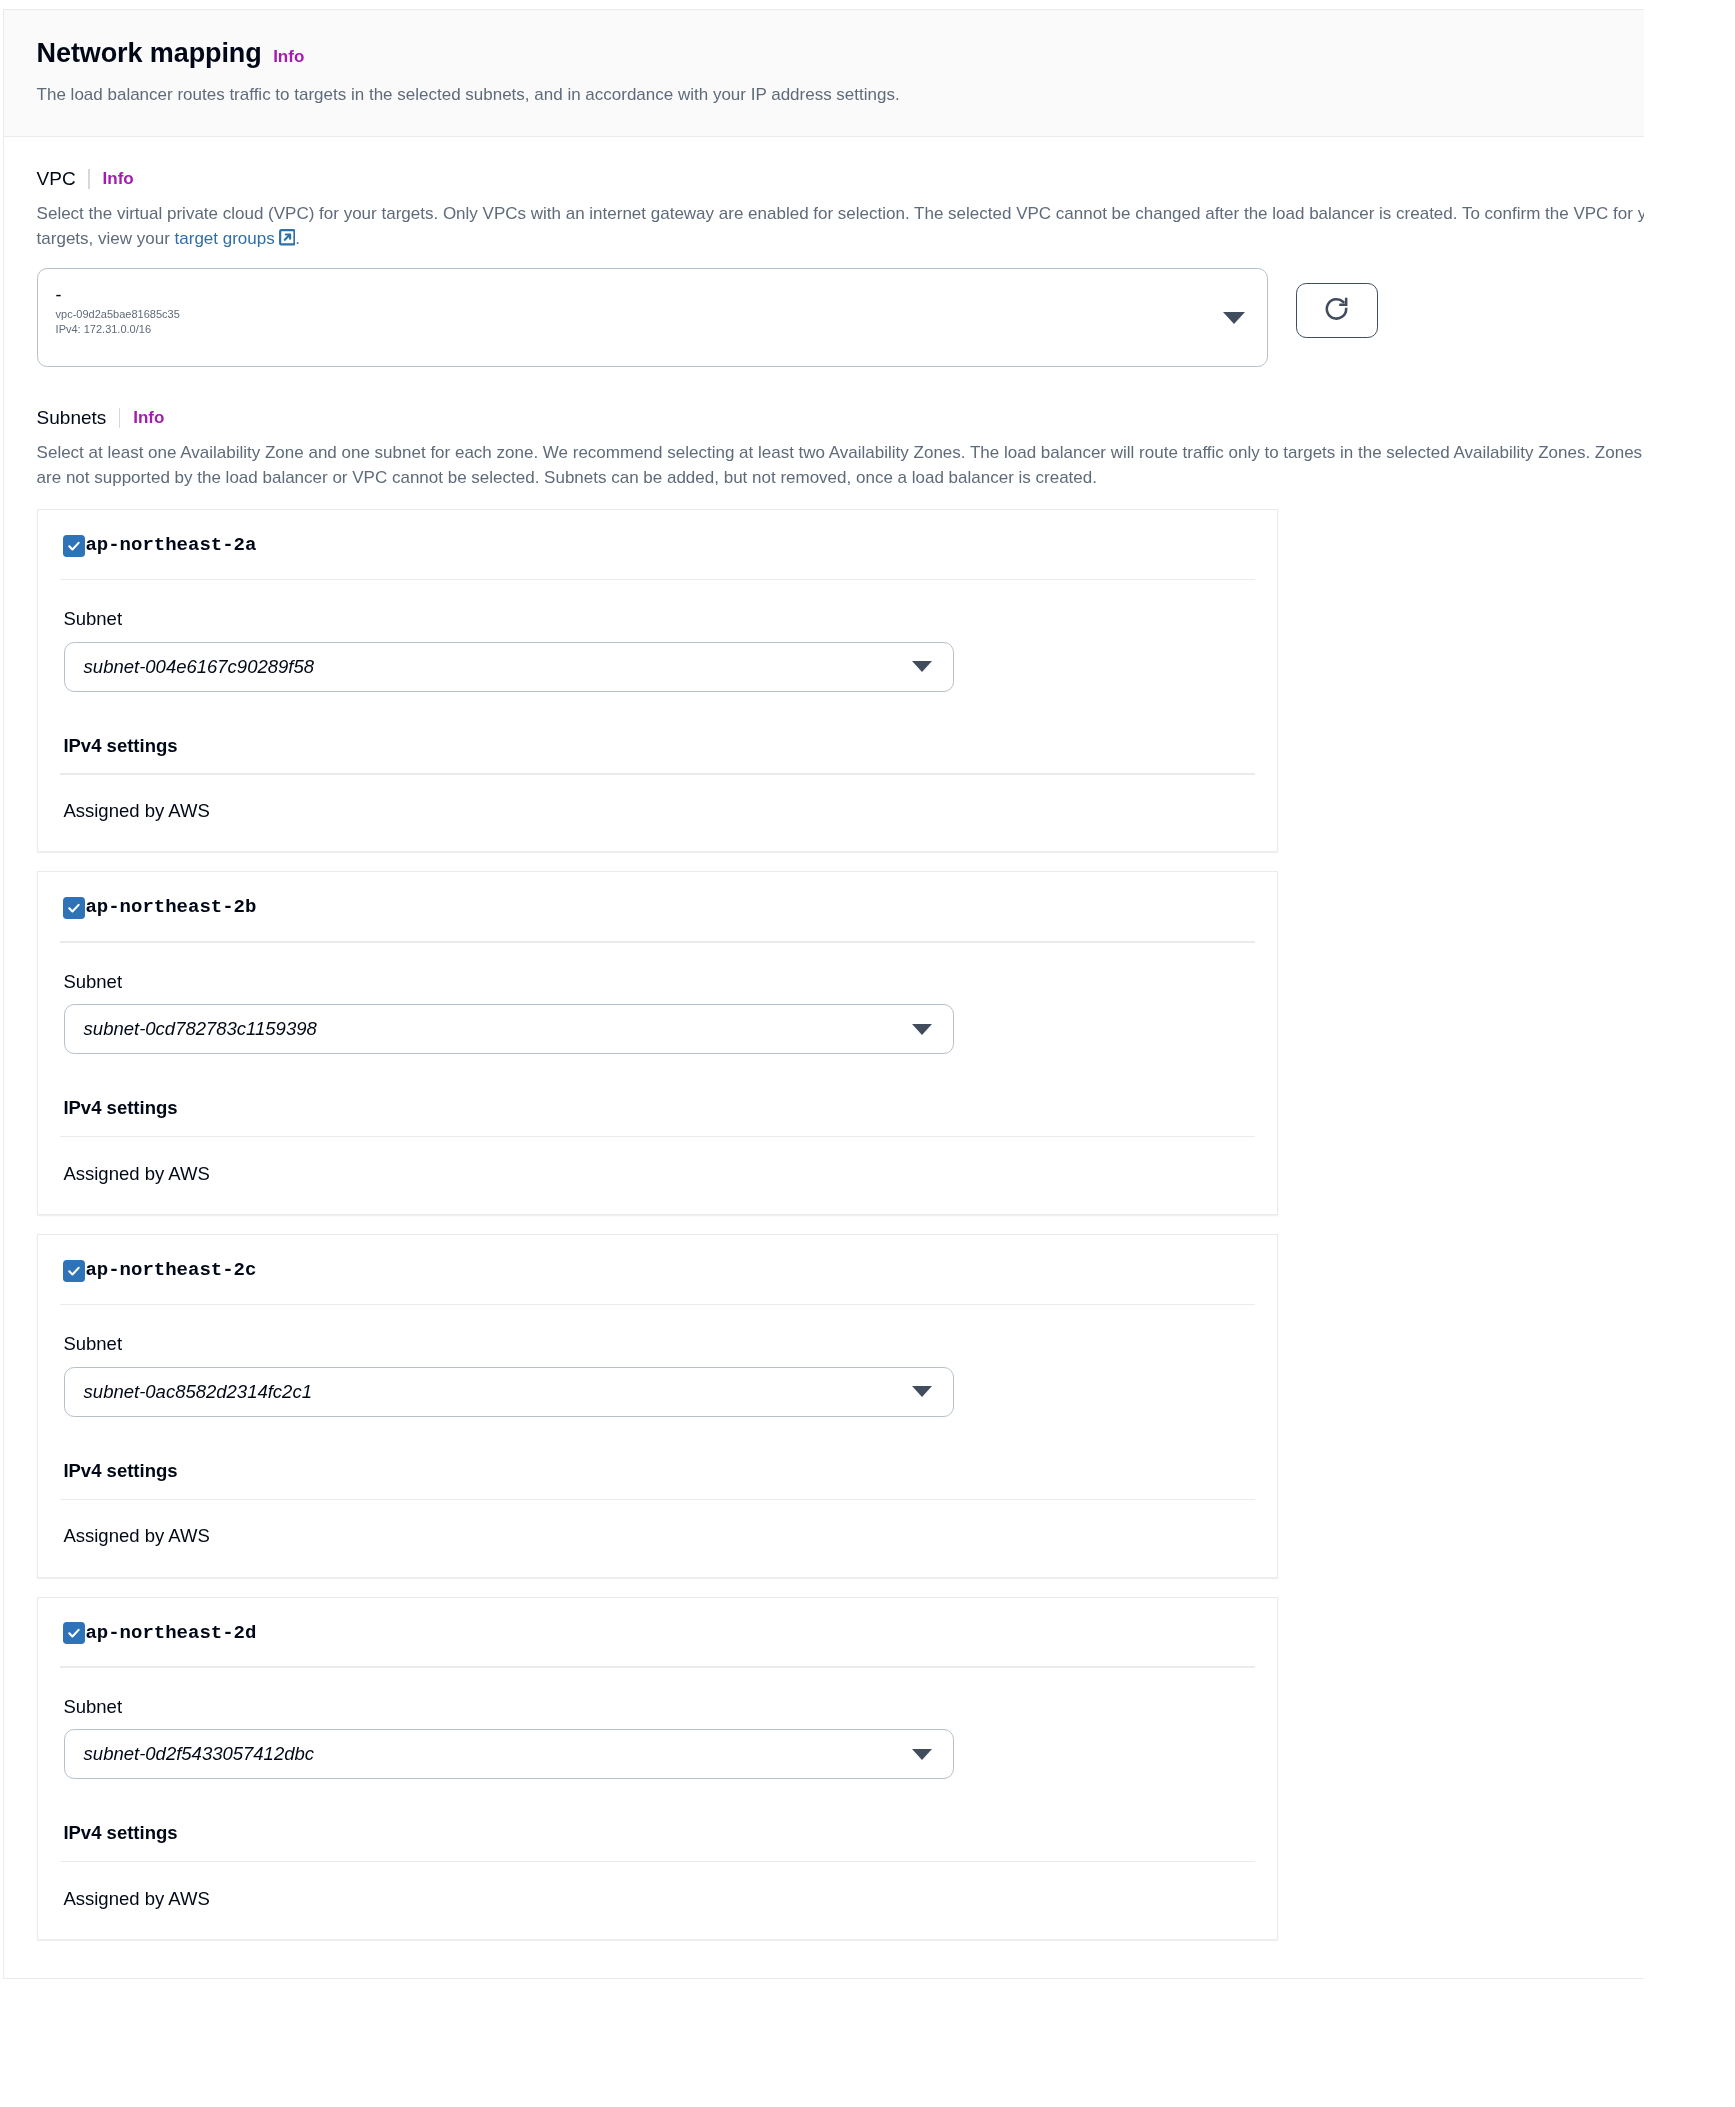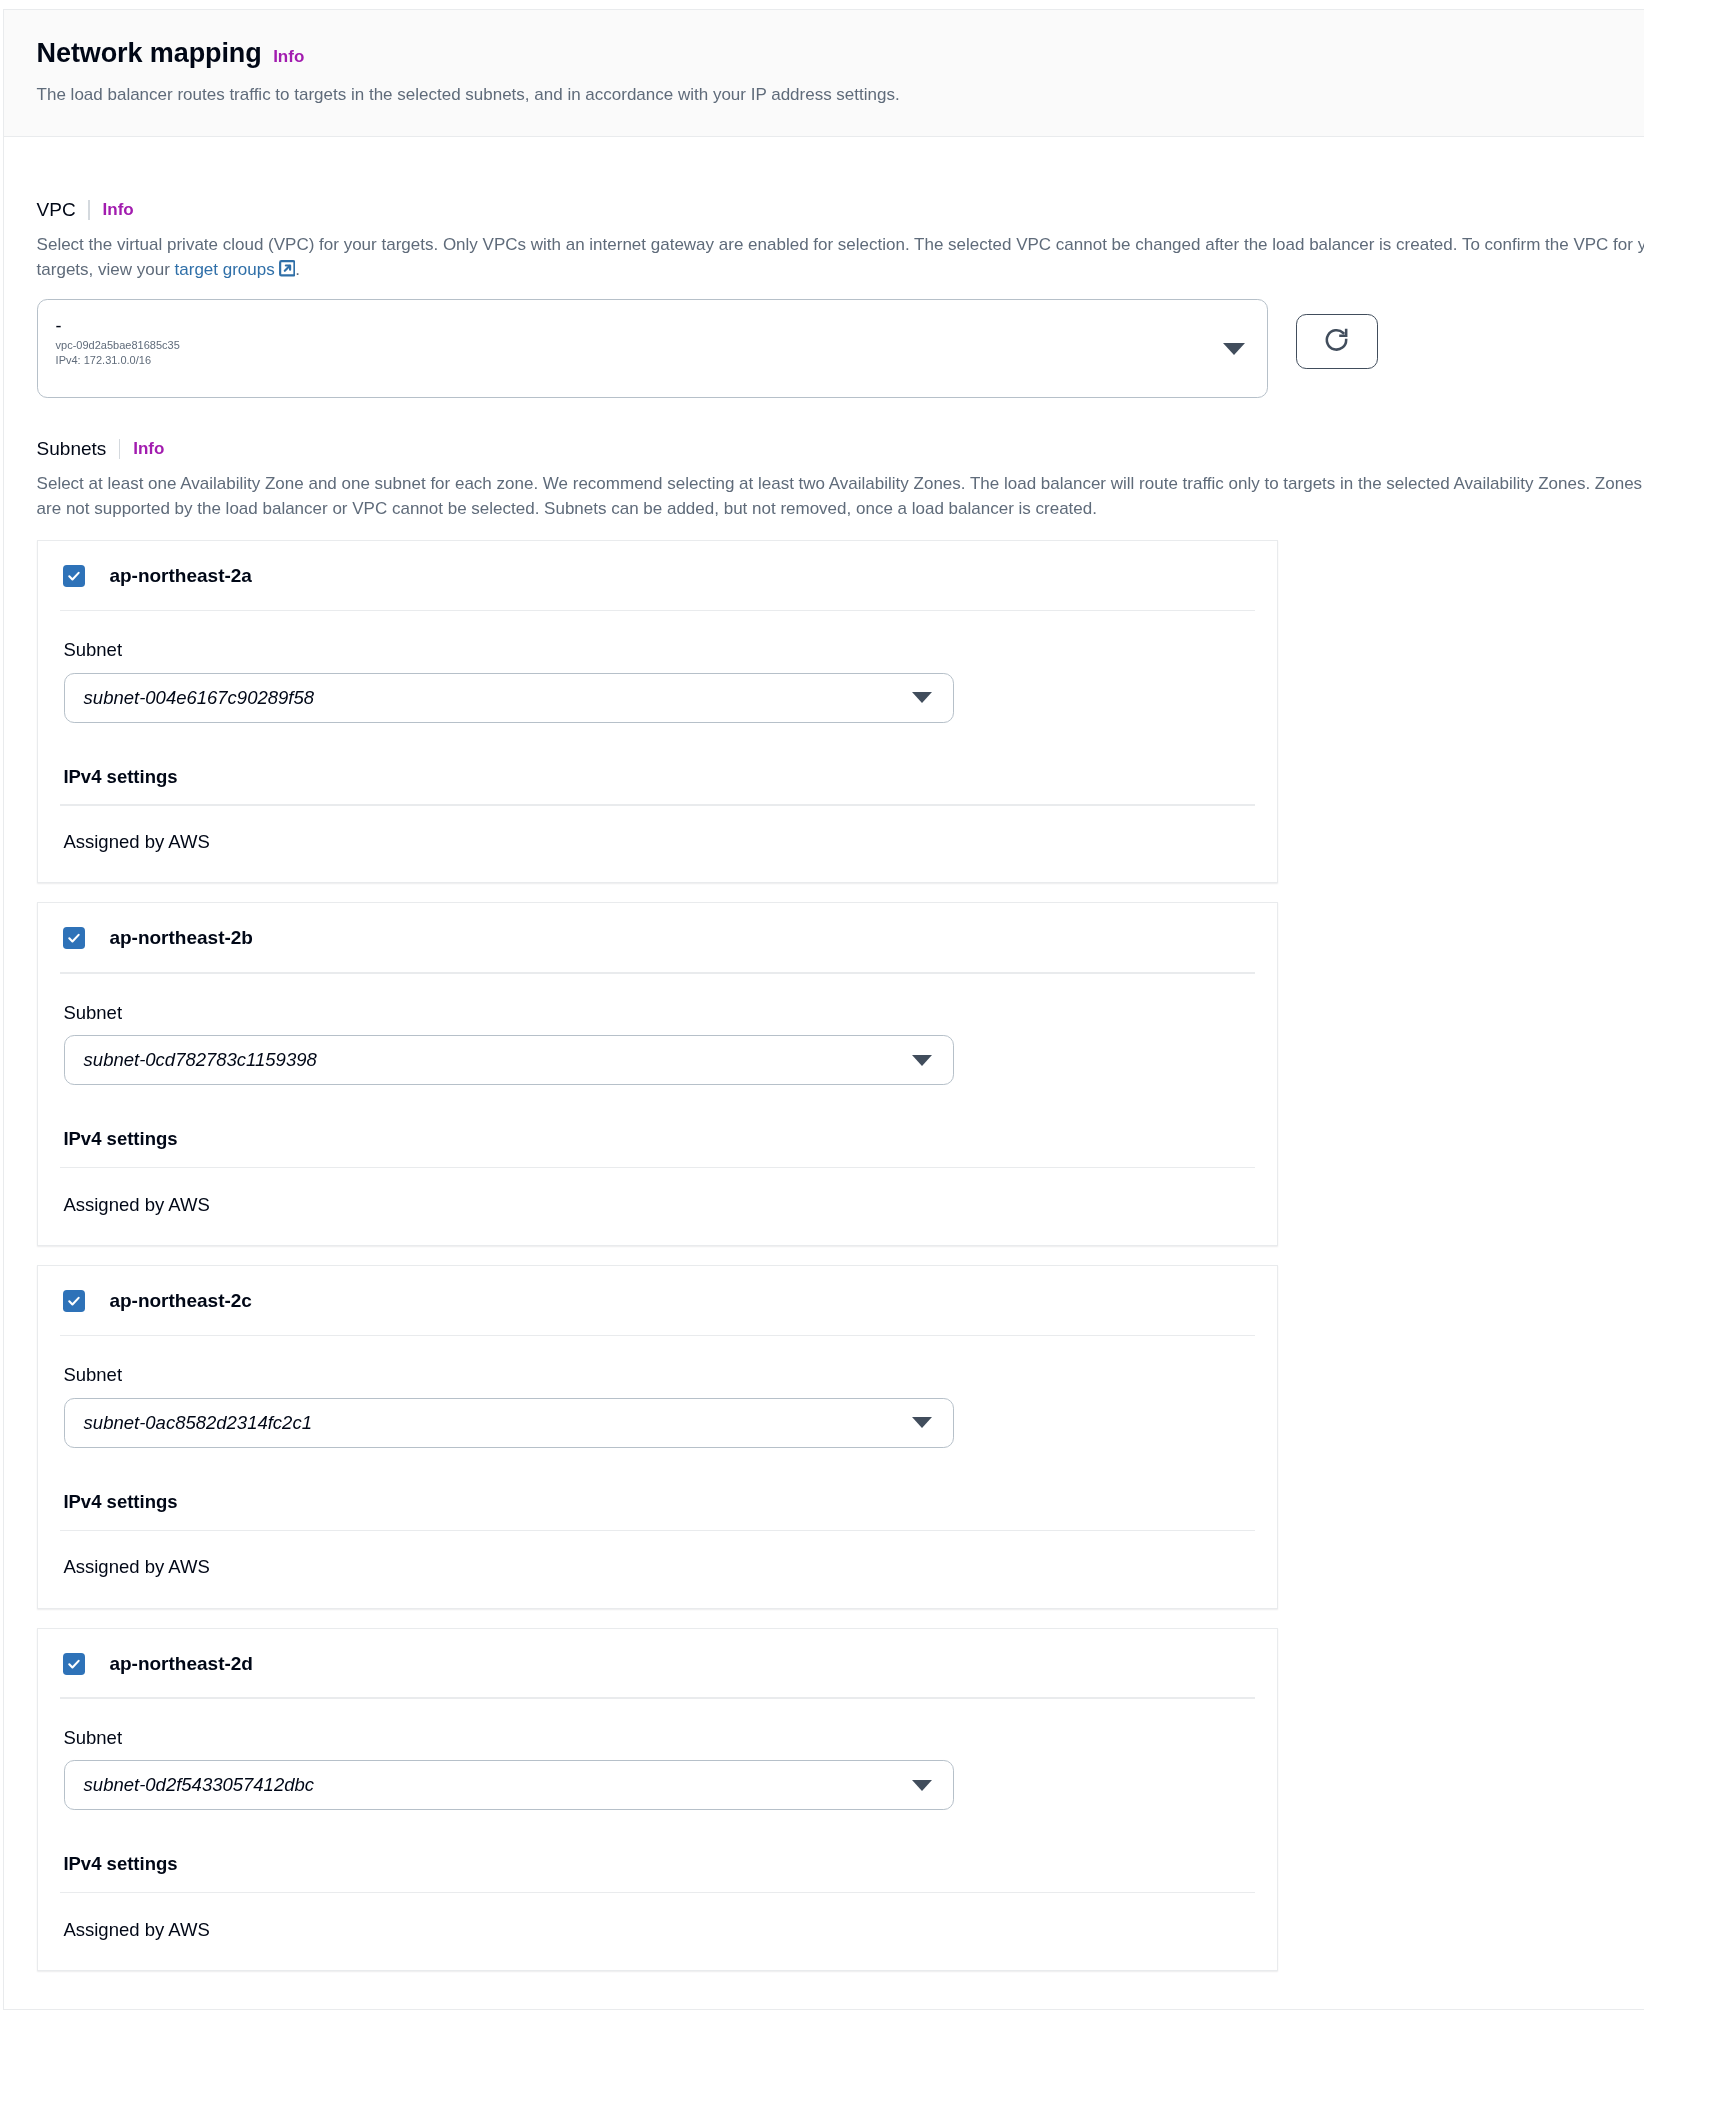--- a/index.html
+++ b/index.html
@@ -72,21 +72,20 @@
   .panel-body {
     padding: 31px 33px 38px 33px;
     box-sizing: border-box;
     background: #ffffff;
   }
 
   .field-label-row {
     display: flex;
     align-items: center;
     gap: 0px;
-    margin-top: 31px;
   }
   .field-label {
     font-size: 19px;
     color: #000716;
     line-height: 1.2;
     padding-right: 12.8px;
   }
   .label-sep {
     width: 1.3px;
     height: 20.4px;
@@ -179,23 +178,24 @@
     border-radius: 0px;
     background: #ffffff;
     box-sizing: border-box;
     padding: 24px 22px 29px 22px;
     box-shadow: 0 0.6px 1.3px rgba(0,7,22,0.08);
   }
   .az-card:first-of-type { margin-top: 16.6px; }
 
   .az-head {
     display: flex;
-    align-items: flex-start;
-    gap: 24px;
+    align-items: flex-end;
+    gap: 0;
     padding-left: 3.8px;
+    font-family: Liberation Mono, monospace;
   }
   .checkbox {
     width: 22px;
     height: 22px;
     border-radius: 3.8px;
     background: #2e72b8;
     display: flex;
     align-items: center;
     justify-content: center;
     flex: none;

